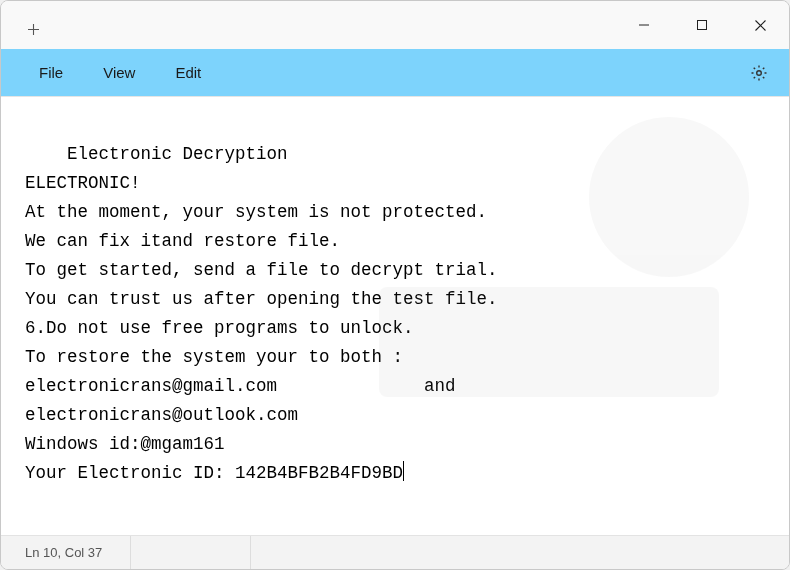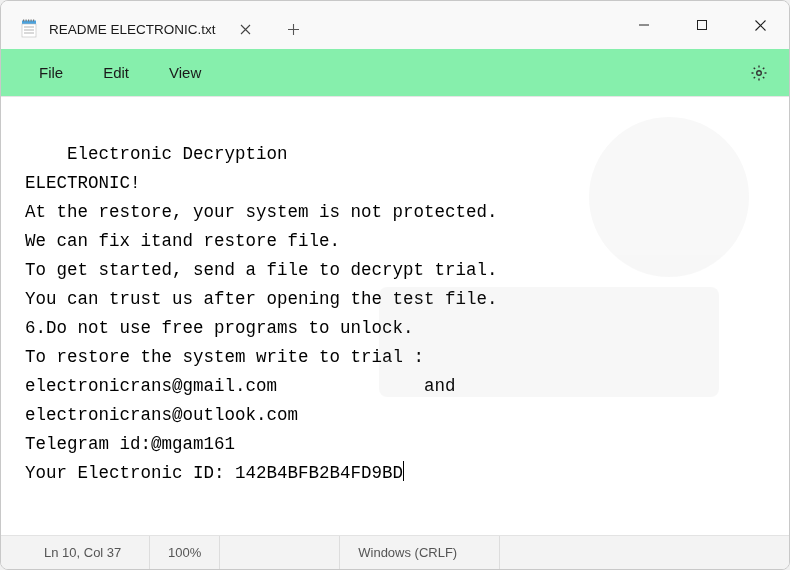--- a/index.html
+++ b/index.html
@@ -89,21 +89,21 @@
     cursor: pointer;
     color: #222;
   }
   .win-btn svg { display: block; }
 
   .menubar {
     height: 48px;
     display: flex;
     align-items: center;
     padding: 0 10px 0 18px;
-    background: #86efac;
+    background: #7dd3fc;
     border-bottom: 1px solid #e5e5e5;
     gap: 0;
   }
   .menu-item {
     padding: 8px 20px;
     font-size: 15px;
     color: #1a1a1a;
     cursor: pointer;
     border-radius: 4px;
   }
@@ -150,63 +150,40 @@
   }
 
   .statusbar {
     height: 34px;
     display: flex;
     align-items: center;
     background: #f3f3f3;
     border-top: 1px solid #e3e3e3;
     font-size: 13px;
     color: #555;
-    padding-left: 19px;
   }
   .status-cell {
     padding: 0 18px;
     border-right: 1px solid #ddd;
     height: 100%;
     display: flex;
     align-items: center;
   }
   .status-cell.first { border-left: none; padding-left: 24px; min-width: 130px; }
   .status-cell.zoom { min-width: 70px; }
   .status-cell.gap { flex: 0 0 120px; }
   .status-cell.enc { min-width: 160px; }
   .status-cell.utf { min-width: 100px; border-right: none; }
 </style>
 </head>
 <body>
 
 <div class="window">
 
   <div class="titlebar">
-    <div class="tab">
-      <span class="notepad-icon">
-        <svg width="20" height="20" viewBox="0 0 20 20">
-          <rect x="3" y="1.5" width="14" height="3.5" fill="#4aa3df"></rect>
-          <rect x="4" y="0.5" width="1.2" height="2" fill="#777"></rect>
-          <rect x="6.5" y="0.5" width="1.2" height="2" fill="#777"></rect>
-          <rect x="9" y="0.5" width="1.2" height="2" fill="#777"></rect>
-          <rect x="11.5" y="0.5" width="1.2" height="2" fill="#777"></rect>
-          <rect x="14" y="0.5" width="1.2" height="2" fill="#777"></rect>
-          <rect x="3" y="5" width="14" height="13" fill="#fff" stroke="#bbb" stroke-width="0.6"></rect>
-          <line x1="5" y1="8" x2="15" y2="8" stroke="#aaa" stroke-width="0.9"></line>
-          <line x1="5" y1="11" x2="15" y2="11" stroke="#aaa" stroke-width="0.9"></line>
-          <line x1="5" y1="14" x2="15" y2="14" stroke="#aaa" stroke-width="0.9"></line>
-        </svg>
-      </span>
-      <span class="tab-title">README ELECTRONIC.txt</span>
-      <span class="tab-close">
-        <svg width="11" height="11" viewBox="0 0 11 11">
-            <path d="M1 1 L10 10 M10 1 L1 10" stroke="#444" stroke-width="1.1"></path>
-          </svg>
-      </span>
-    </div>
     <div class="tab-add">
       <svg width="13" height="13" viewBox="0 0 13 13">
           <path d="M6.5 1 V12 M1 6.5 H12" stroke="#555" stroke-width="1.1"></path>
         </svg>
     </div>
     <div class="spacer"></div>
     <div class="window-controls">
       <div class="win-btn">
         <svg width="12" height="12" viewBox="0 0 12 12">
             <line x1="1" y1="6" x2="11" y2="6" stroke="#222" stroke-width="1"></line>
@@ -220,47 +197,45 @@
       <div class="win-btn close">
         <svg width="13" height="13" viewBox="0 0 13 13">
             <path d="M1.5 1.5 L11.5 11.5 M11.5 1.5 L1.5 11.5" stroke="#222" stroke-width="1.1"></path>
           </svg>
       </div>
     </div>
   </div>
 
   <div class="menubar">
     <div class="menu-item">File</div>
+    <div class="menu-item">View</div>
     <div class="menu-item">Edit</div>
-    <div class="menu-item">View</div>
     <div class="settings-icon">
       <svg width="20" height="20" viewBox="0 0 20 20" fill="none" stroke="#333" stroke-width="1.4">
         <circle cx="10" cy="10" r="2.3"></circle>
         <path d="M10 2.5 v2 M10 15.5 v2 M2.5 10 h2 M15.5 10 h2 M4.7 4.7 l1.4 1.4 M13.9 13.9 l1.4 1.4 M15.3 4.7 l-1.4 1.4 M6.1 13.9 l-1.4 1.4"></path>
       </svg>
     </div>
   </div>
 
   <div class="editor">
     <svg class="watermark" viewBox="0 0 420 300">
       <circle cx="330" cy="90" r="80" fill="#888"></circle>
       <rect x="40" y="180" width="340" height="110" rx="8" fill="#888"></rect>
     </svg><span>Electronic Decryption</span>
 <span>ELECTRONIC!</span>
-<span>At the restore, your system is not protected.</span>
+<span>At the moment, your system is not protected.</span>
 <span>We can fix itand restore file.</span>
 <span>To get started, send a file to decrypt trial.</span>
 <span>You can trust us after opening the test file.</span>
 <span>6.Do not use free programs to unlock.</span>
-<span>To restore the system write to trial :</span>
+<span>To restore the system your to both :</span>
 <span>electronicrans@gmail.com              and</span>
 <span>electronicrans@outlook.com</span>
-<span>Telegram id:@mgam161</span>
+<span>Windows id:@mgam161</span>
 <span>Your Electronic ID: 142B4BFB2B4FD9BD</span><span class="caret"></span></div>
 
   <div class="statusbar">
     <div class="status-cell first">Ln 10, Col 37</div>
-    <div class="status-cell zoom">100%</div>
     <div class="status-cell gap"></div>
-    <div class="status-cell enc">Windows (CRLF)</div>
   </div>
 
 </div>
 
 </body></html>

